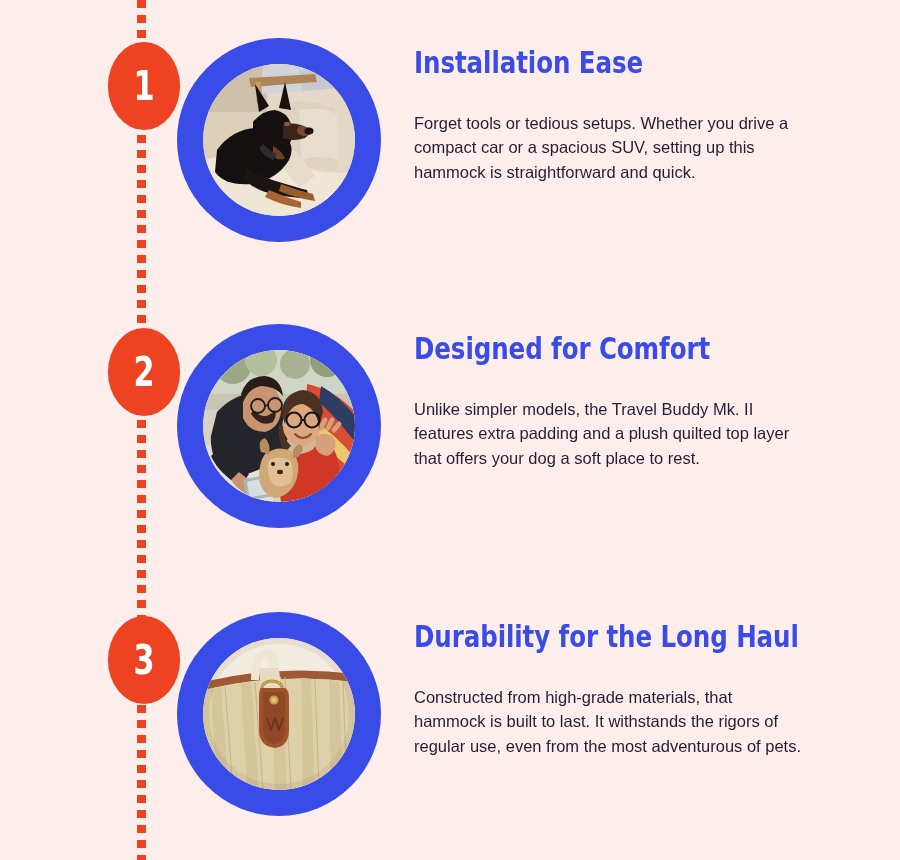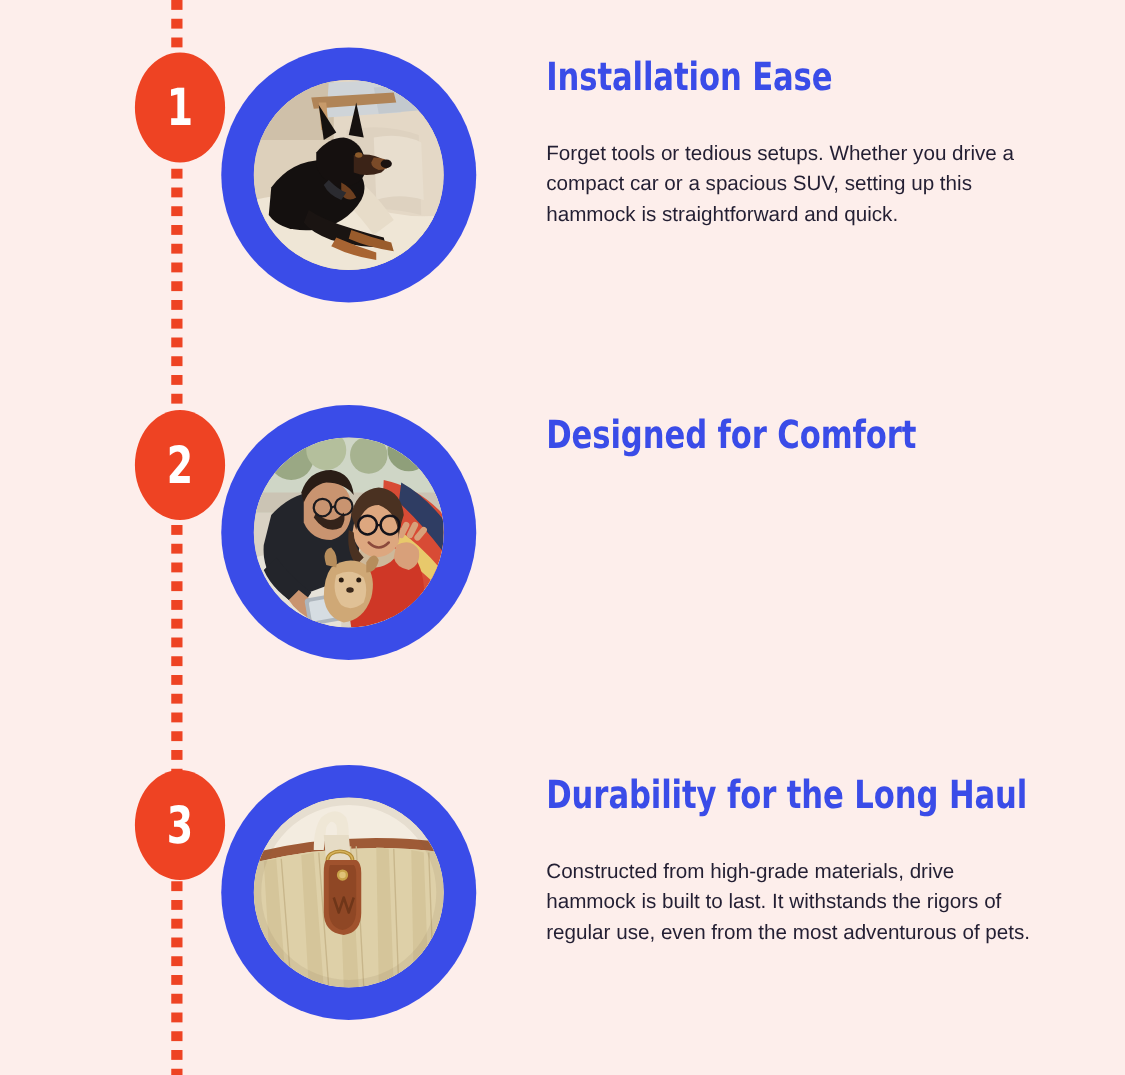--- a/index.html
+++ b/index.html
@@ -93,21 +93,21 @@
     border-radius: 50%;
     overflow: hidden;
     position: relative;
     background: #d9cdbb;
   }
   .step-photo svg { display: block; width: 152px; height: 152px; }
 
   
   .step-text {
     position: absolute;
-    left: 437px;
+    left: 414px;
     top: 8px;
     width: 400px;
   }
   .step-title {
     font-family: "DejaVu Sans Condensed", "Liberation Sans Narrow", "Liberation Sans", sans-serif;
     font-weight: bold;
     font-size: 31px;
     line-height: 1.06;
     color: #3a4ce8;
     letter-spacing: -0.1px;
@@ -275,20 +275,21 @@
             <circle cx="70" cy="114" r="2" fill="#2a1c12"></circle>
             <circle cx="84" cy="114" r="2" fill="#2a1c12"></circle>
             <ellipse cx="77" cy="122" rx="3" ry="2.2" fill="#3a281b"></ellipse>
           </g>
         </svg>
       </div>
     </div>
 
     <div class="step-text">
       <h2 class="step-title">Designed for Comfort</h2>
+      <p class="step-body">Unlike simpler models, the Travel Buddy Mk. II features extra padding and a plush quilted top layer that offers your dog a soft place to rest.</p>
     </div>
   </div>
 
   <div class="step step-3">
 
     <div class="step-number">
       <span>3</span>
     </div>
 
     <div class="step-photo-ring">
@@ -337,17 +338,17 @@
             <path d="M64 80 L68 92 L72 80 L76 92 L80 80" stroke="#6f3619" stroke-width="2" fill="none" stroke-linejoin="round"></path>
 
             <circle cx="76" cy="76" r="74" fill="none" stroke="rgba(120,100,70,0.10)" stroke-width="8"></circle>
           </g>
         </svg>
       </div>
     </div>
 
     <div class="step-text">
       <h2 class="step-title">Durability for the Long Haul</h2>
-      <p class="step-body">Constructed from high-grade materials, drive hammock is built to last. It withstands the rigors of regular use, even from the most adventurous of pets.</p>
+      <p class="step-body">Constructed from high-grade materials, that hammock is built to last. It withstands the rigors of regular use, even from the most adventurous of pets.</p>
     </div>
   </div>
 
 </div>
 
 </body></html>

